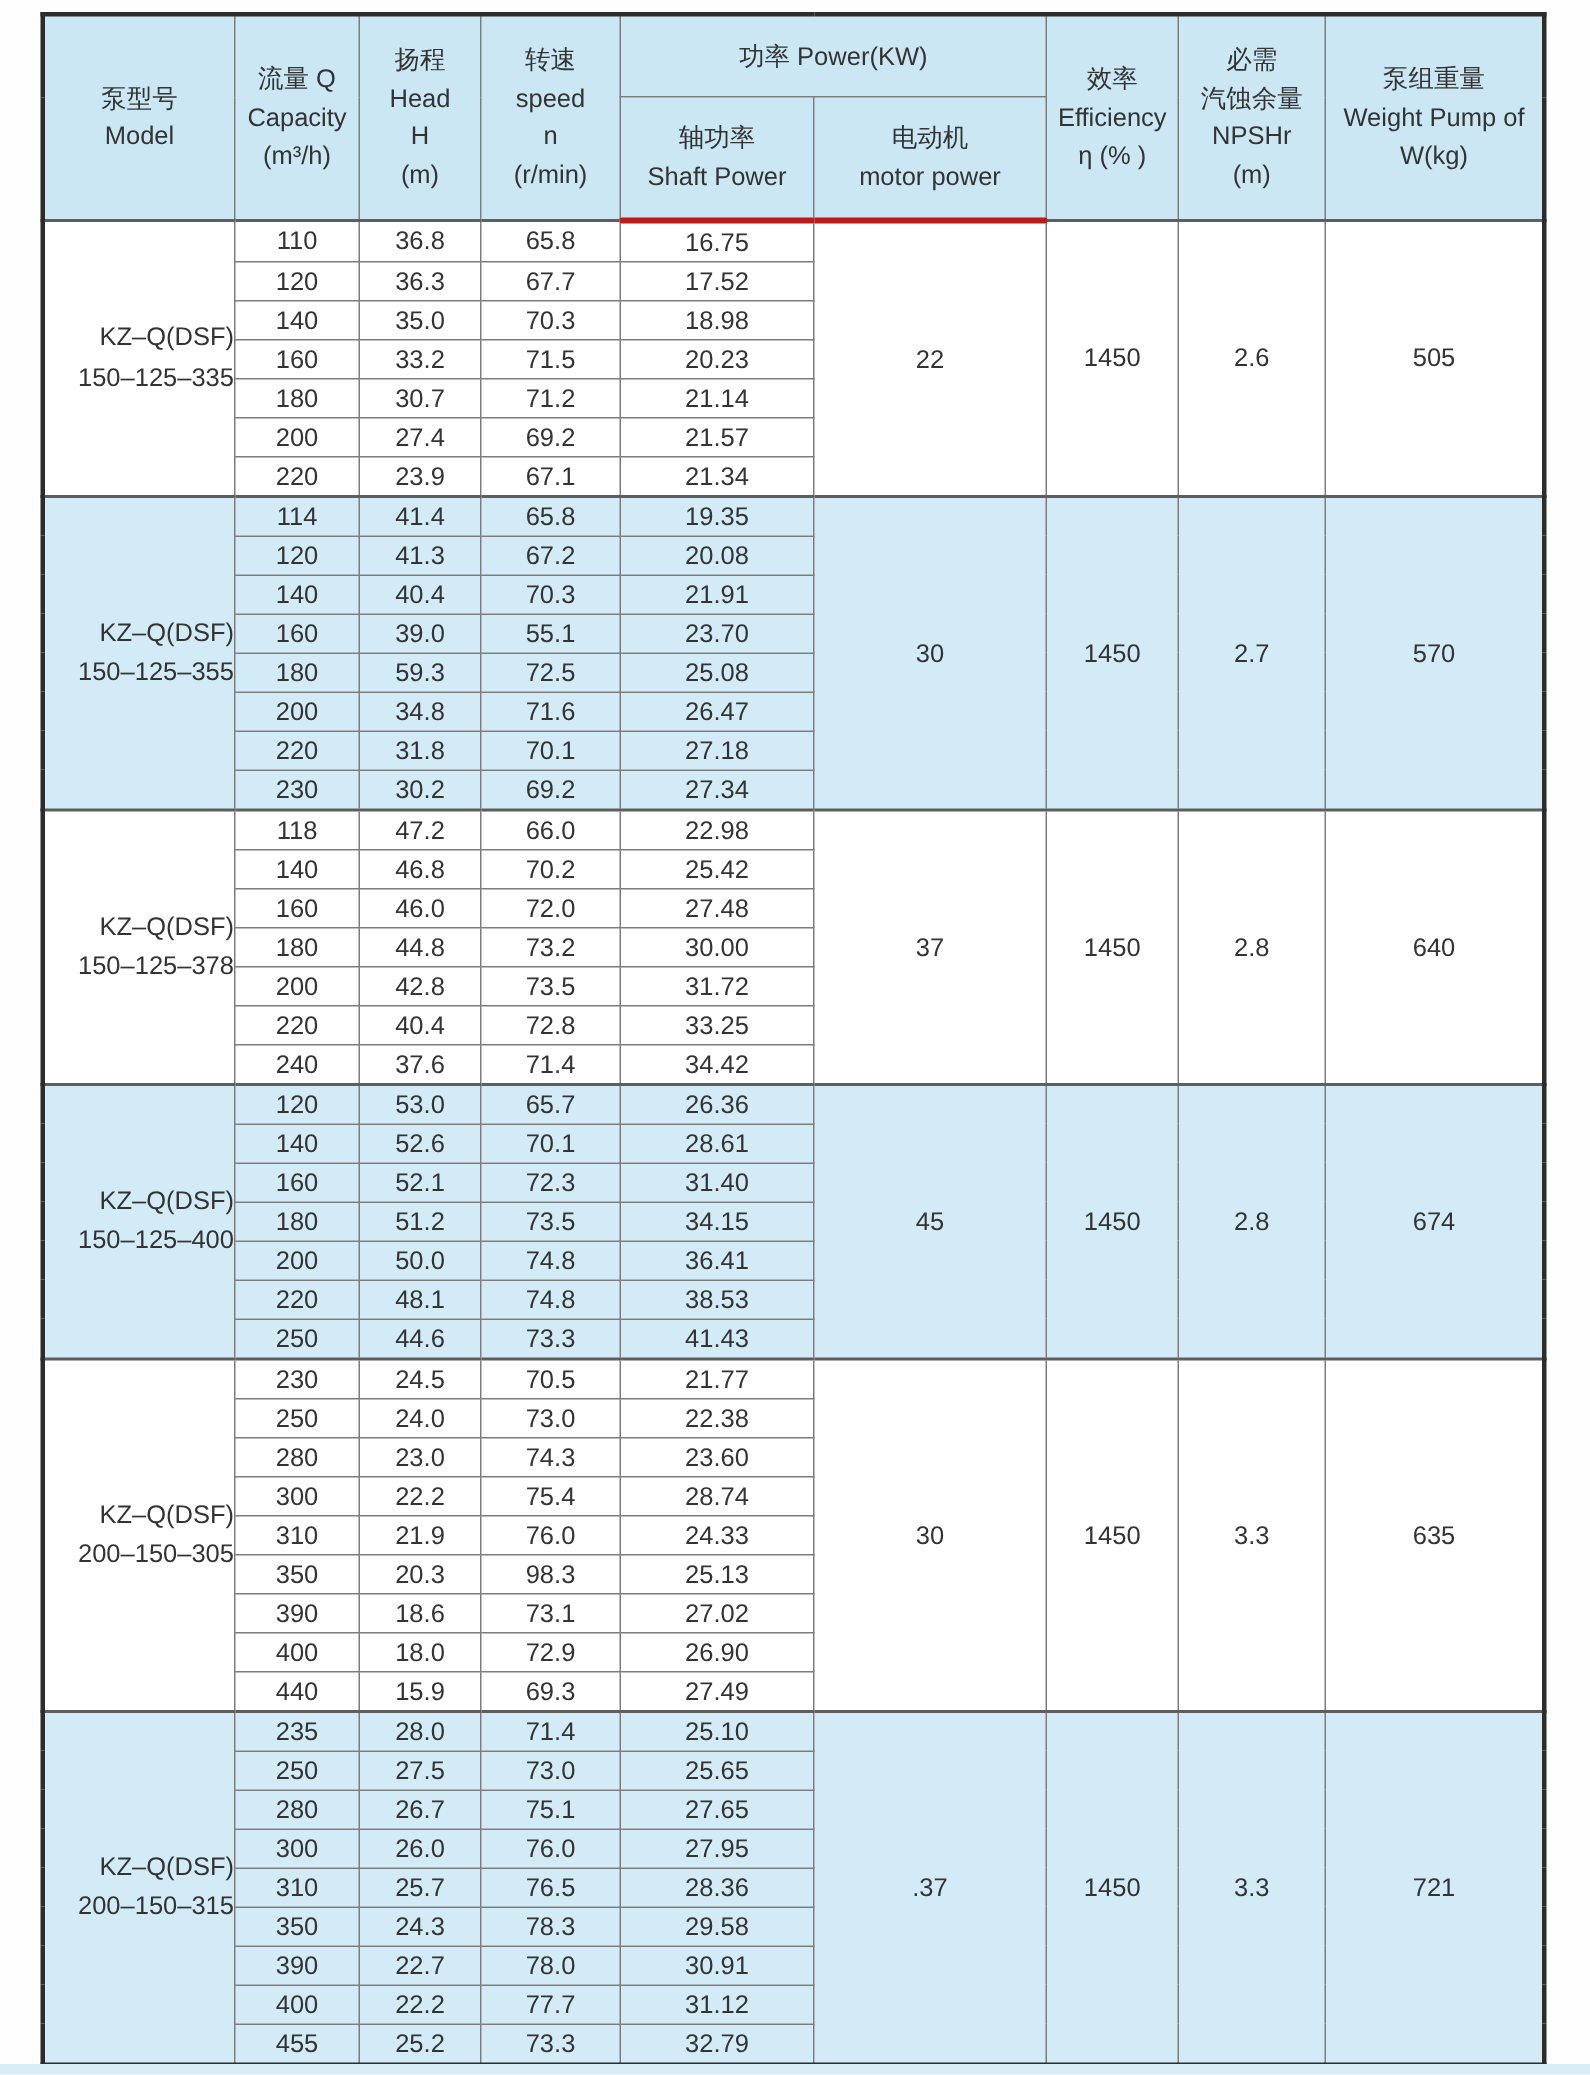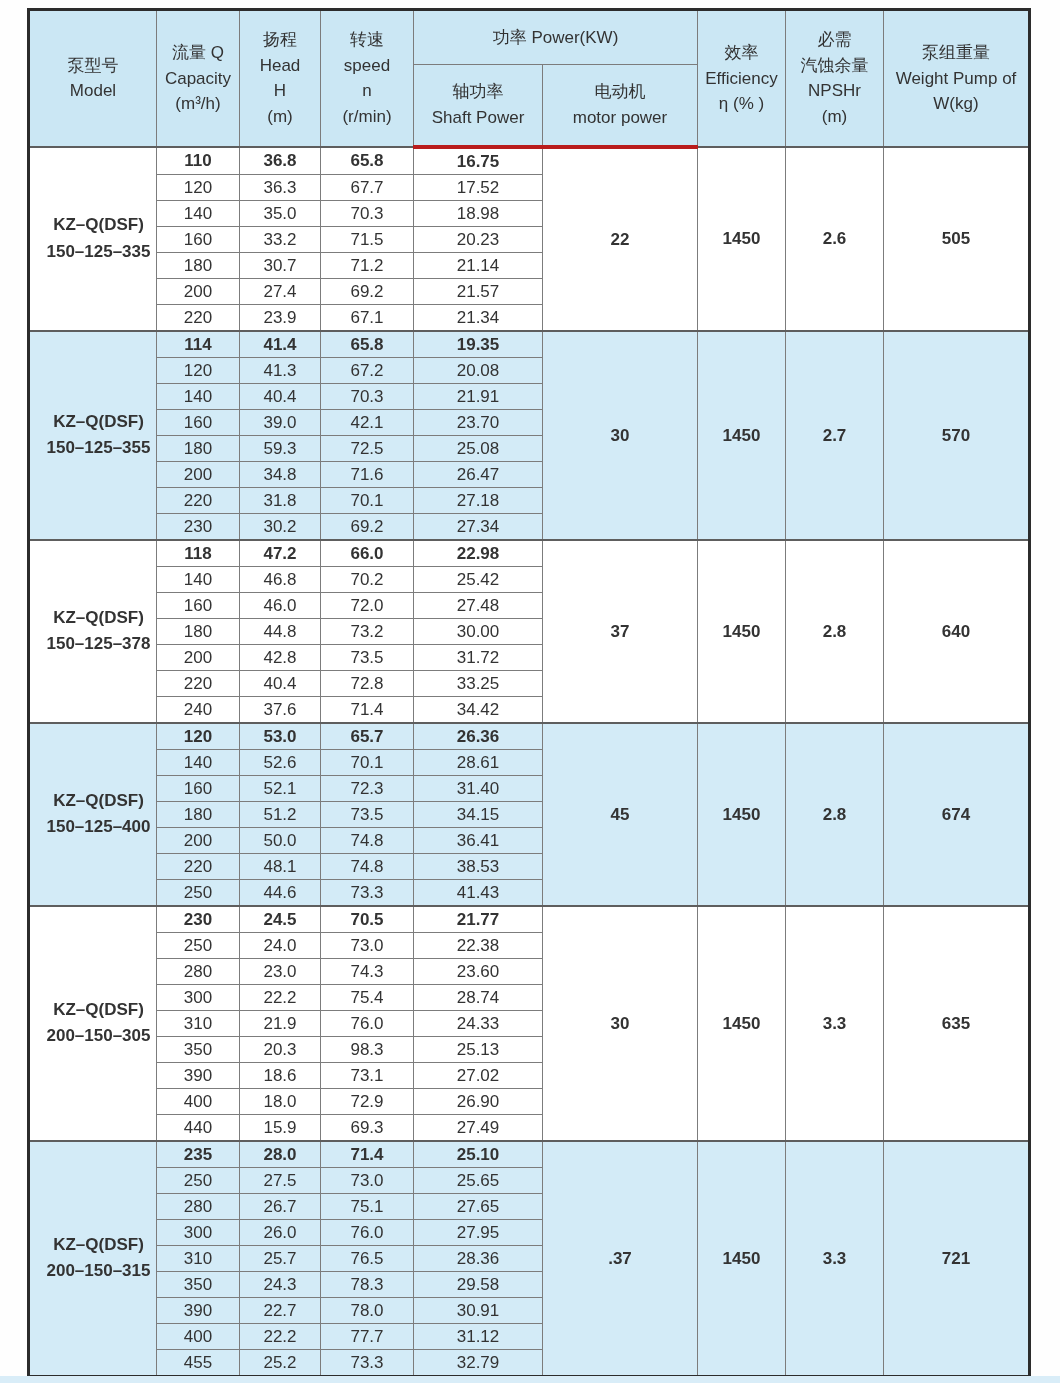--- a/index.html
+++ b/index.html
@@ -33,23 +33,23 @@
   thead th{
     background:var(--header-bg);
     font-weight:normal;
   }
   thead tr.h-row-1{height:55px;}
   thead tr.h-row-2{height:82px;}
   thead tr.h-row-2 th{border-bottom:4px solid #b91c1c;}
   .hl{display:block;line-height:1.5;}
   tbody td{height:25px;line-height:25px;background:var(--white-bg);}
   tbody tr.band td{background:var(--band-bg);}
-  tbody tr.group-start td{border-top:2px solid var(--group-line);font-weight:bold;}
+  tbody tr.group-start td{border-top:2px solid var(--group-line);}
   td.model{
-    text-align:center;padding-left:11px;line-height:1.55;
+    text-align:right;padding-left:11px;line-height:1.55;
   }
   td.model div{line-height:1.55;}
   .bottom-strip{
     position:absolute;left:0;right:0;bottom:0;height:7px;
     background:var(--strip-bg);
   }
 </style>
 </head>
 <body>
 
@@ -192,21 +192,21 @@
       </tr>
       <tr class="band">
         <td>140</td>
         <td>40.4</td>
         <td>70.3</td>
         <td>21.91</td>
       </tr>
       <tr class="band">
         <td>160</td>
         <td>39.0</td>
-        <td>42.1</td>
+        <td>55.1</td>
         <td>23.70</td>
       </tr>
       <tr class="band">
         <td>180</td>
         <td>59.3</td>
         <td>72.5</td>
         <td>25.08</td>
       </tr>
       <tr class="band">
         <td>200</td>

